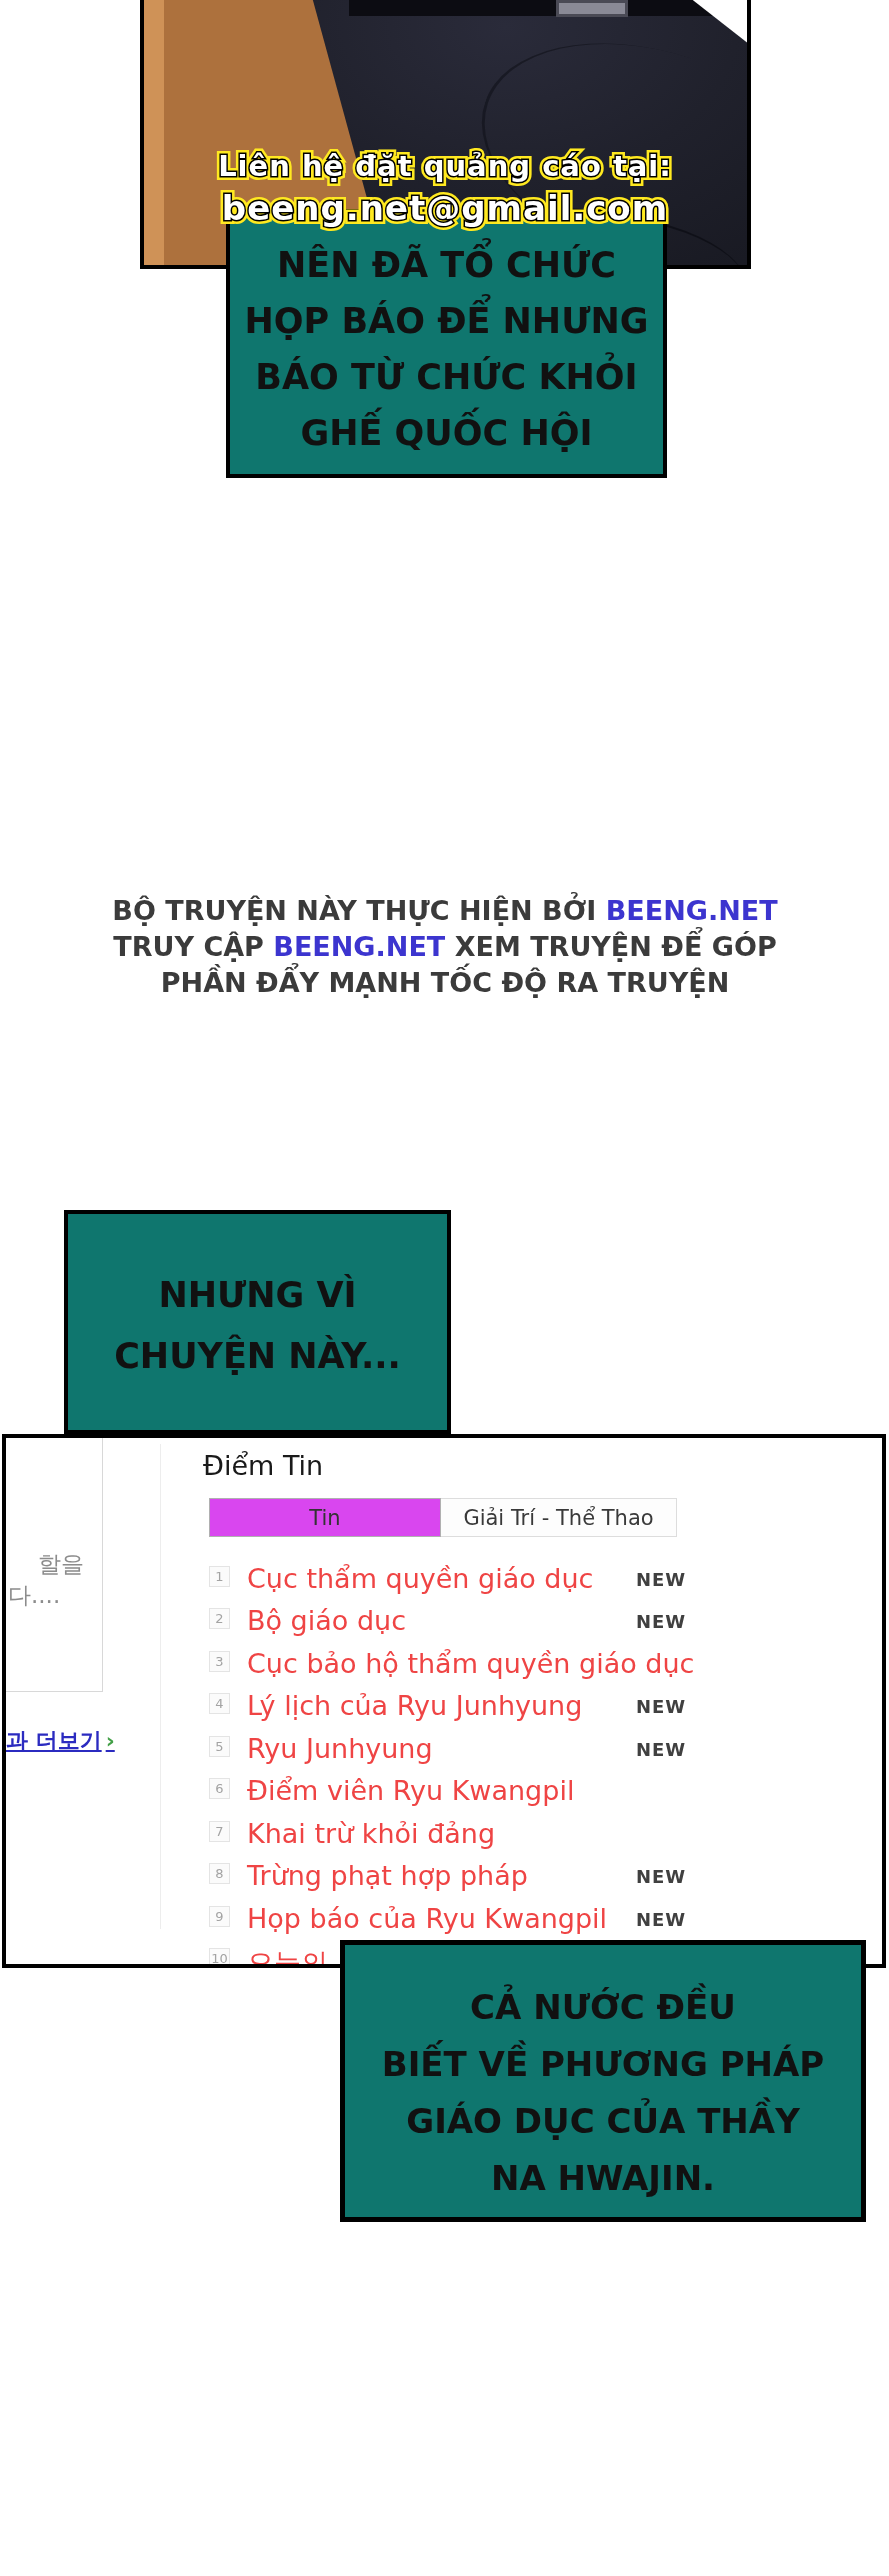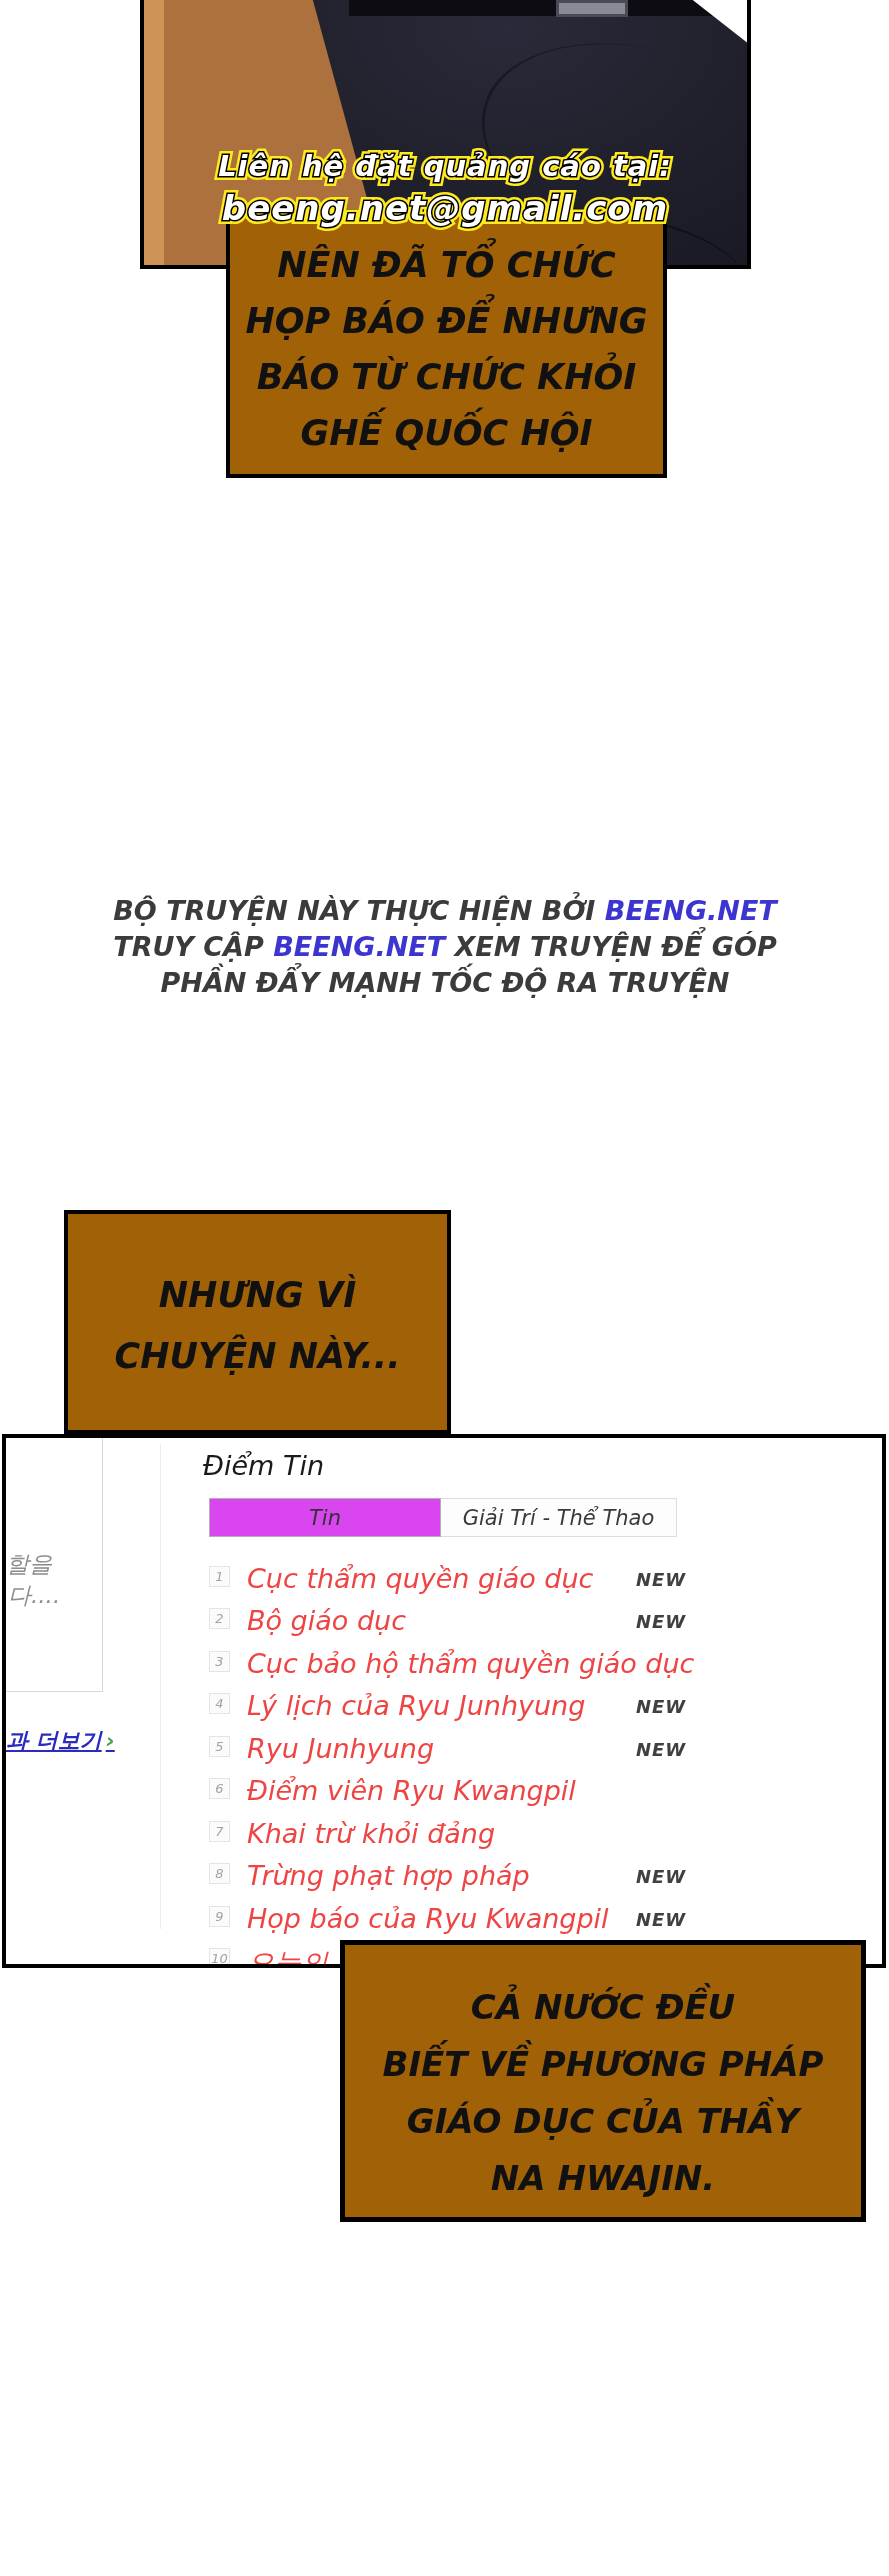--- a/index.html
+++ b/index.html
@@ -1,18 +1,18 @@
 <!DOCTYPE html>
 <html><head>
 <meta charset="utf-8">
 <style>
   html,body { margin:0; padding:0; background:#ffffff; }
   #page {
     position:relative; width:890px; height:2228px; overflow:hidden;
-    background:#ffffff; font-family:"DejaVu Sans", sans-serif;font-style:italic;
+    background:#ffffff; font-family:"DejaVu Sans", sans-serif;
   }
   
   #comic-panel {
     position:absolute; left:140px; top:0; width:611px; height:269px;
     border:4px solid #000; border-top:none; box-sizing:border-box;
     background:#ffffff; overflow:hidden;
   }
   .wood {
     position:absolute; left:0; top:0; width:100%; height:100%;
     background:linear-gradient(90deg,#cf9257 0 20px,#ad713d 20px 72%,#9c6536 100%);
@@ -51,42 +51,42 @@
     color:#ffe920; -webkit-text-stroke:8px #ffe920; z-index:-2;
   }
   .outline3::after {
     content:attr(data-text); position:absolute; left:0; top:0; width:100%;
     color:#000; -webkit-text-stroke:3px #000; z-index:-1;
   }
   .ad-line1 { font-size:29px; }
   .ad-line2 { font-size:34px; }
   
   .speech-box {
-    position:absolute; background:#a16207; border:4px solid #000; box-sizing:border-box;
+    position:absolute; background:#0f766e; border:4px solid #000; box-sizing:border-box;
     text-align:center; font-weight:bold; color:#111; z-index:20;
   }
   #speech-box-1 { left:226px; top:209px; width:441px; height:269px; padding-top:24px;
     font-size:35px; line-height:56px; }
   #speech-box-2 { left:64px; top:1210px; width:387px; height:224px; padding-top:51px;
     font-size:35px; line-height:61px; }
   #speech-box-3 { left:340px; top:1940px; width:526px; height:282px; padding-top:34px;
     font-size:34px; line-height:57px; border-width:5px; }
   
   #credits {
     position:absolute; left:0; top:893px; width:890px; text-align:center;
     font-weight:bold; font-size:27px; line-height:36px; color:#3b3b3b;
   }
   .credit-link { color:#3c35cf; }
   
   #news-panel {
     position:absolute; left:2px; top:1434px; width:884px; height:534px;
     border:4px solid #000; box-sizing:border-box; background:#fff; overflow:hidden;
   }
   .kr-frag { position:absolute; font-size:23px; color:#8c8c8c; }
-  #kr-frag-1 { left:0; top:111px; }
+  #kr-frag-1 { left:0; top:111px;padding-left:32px; }
   #kr-frag-2 { left:2px; top:142px; }
   .sb-vline { position:absolute; left:96px; top:0; width:1px; height:253px; background:#d8d8d8; }
   .sb-hline { position:absolute; left:0; top:253px; width:97px; height:1px; background:#d8d8d8; }
   #more-link {
     position:absolute; left:0; top:288px; font-size:22px; font-weight:bold;
     color:#2b2bc0; text-decoration:underline; cursor:pointer;
   }
   #more-link .chev { color:#43a047; text-decoration:none; margin-left:4px; font-weight:bold; }
   .vsep { position:absolute; left:154px; top:6px; width:1px; height:485px; background:#ededed; }
   #news-title { position:absolute; left:197px; top:12px; font-size:27px; color:#1a1a1a; }

